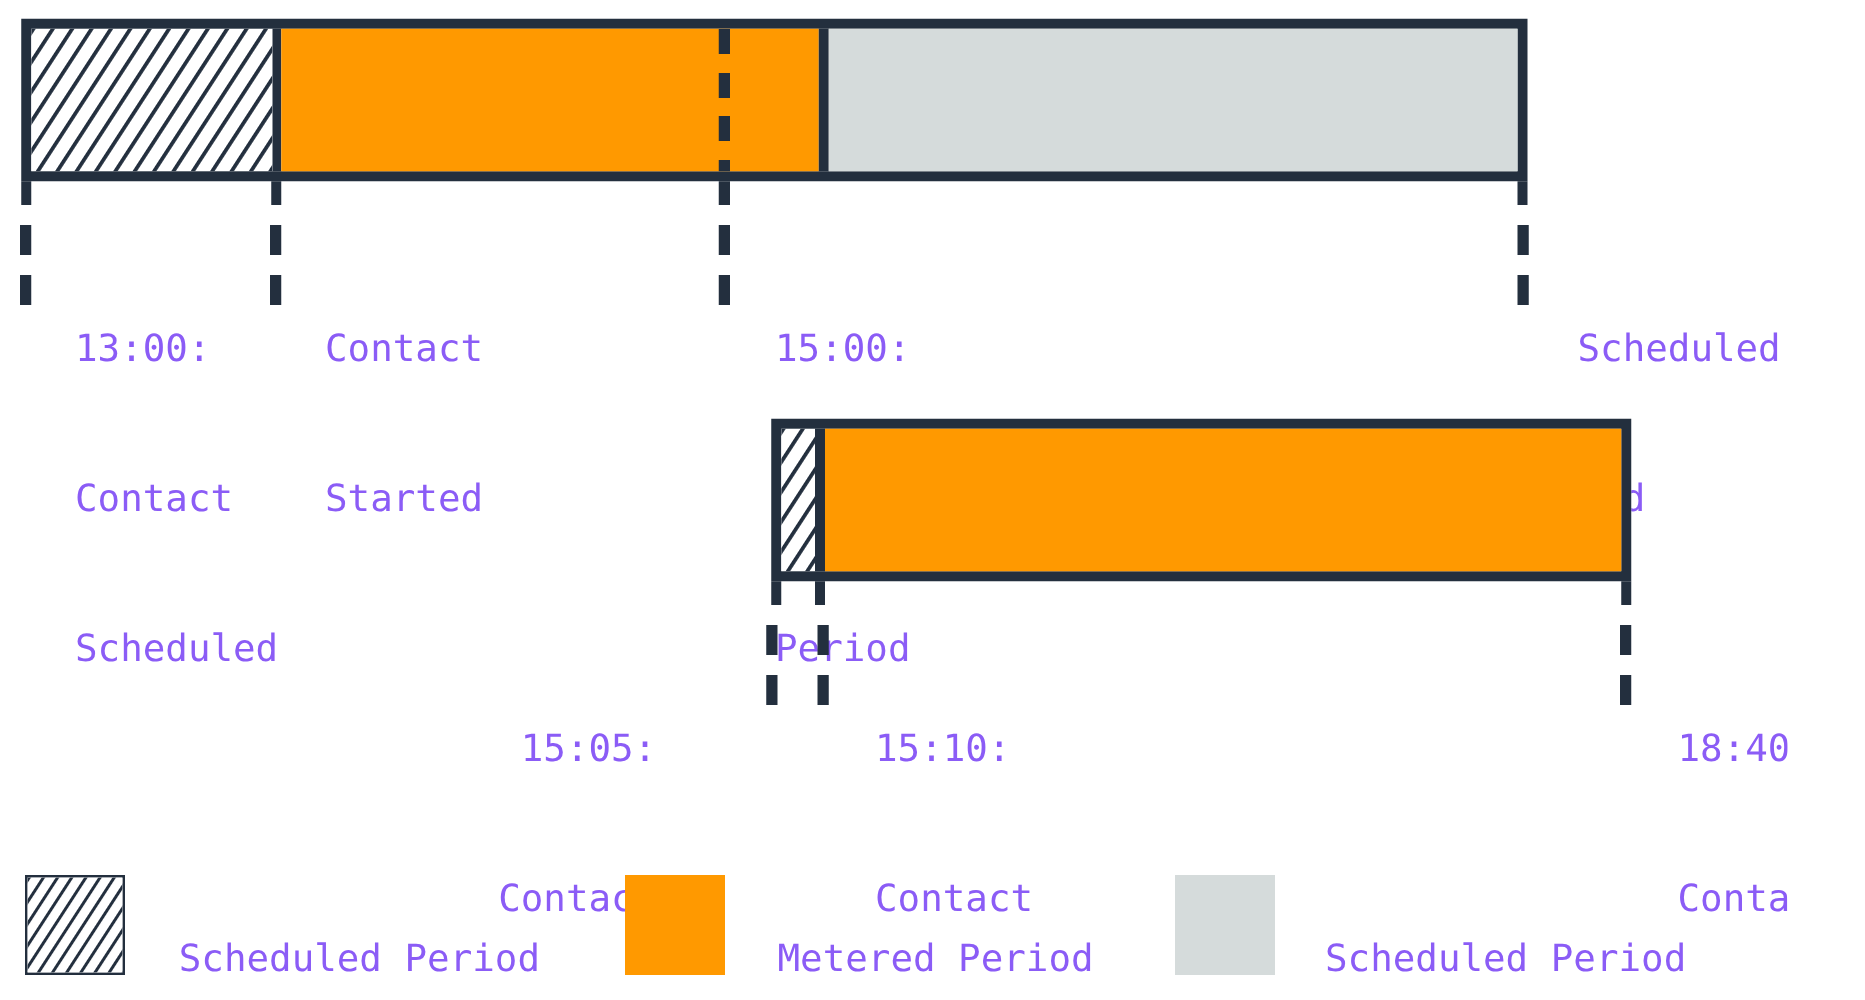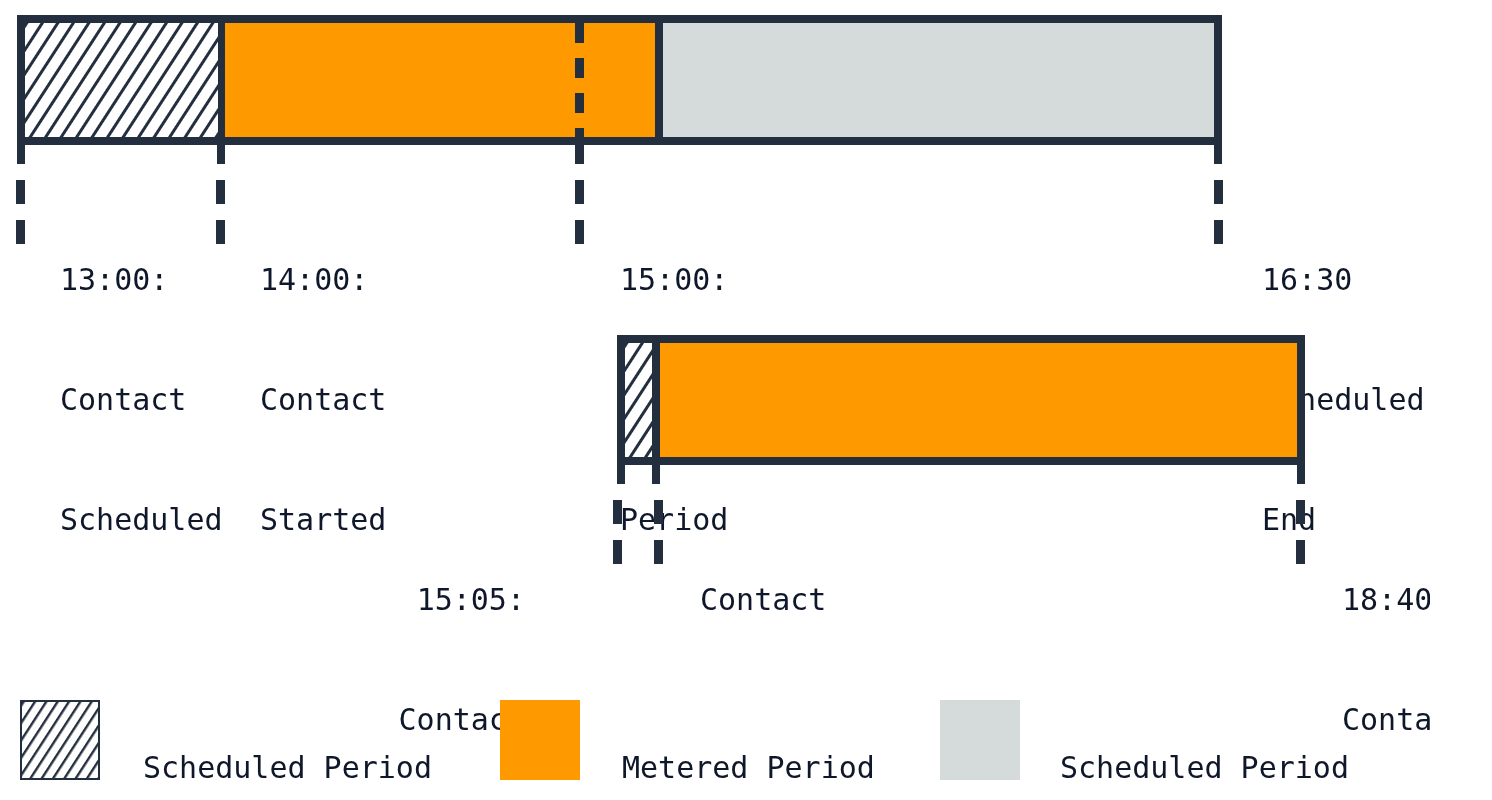--- a/index.html
+++ b/index.html
@@ -2,21 +2,21 @@
 <html><head>
 <meta charset="utf-8">
 <style>
   html, body { margin: 0; padding: 0; background: #ffffff; }
   .canvas {
     position: relative;
     width: 1430px;
     height: 800px;
     background: #ffffff;
     font-family: "DejaVu Sans Mono", "Liberation Mono", monospace;
-    color: #0f172a;
+    color: #8b5cf6;
     overflow: hidden;
   }
   .bar {
     position: absolute;
     box-sizing: border-box;
     border: 8px solid #232F3E;
     display: flex;
     background: #ffffff;
   }
   .seg { height: 100%; flex: none; }
@@ -99,31 +99,29 @@
   <div class="tick" style="left:216px; top:180px;"></div>
   <div class="tick" style="left:575px; top:180px;"></div>
   <div class="tick" style="left:1214px; top:180px;"></div>
 
   <div class="marker-label" style="left:60px; top:180px;">
     <div>13:00:</div>
     <div>Contact</div>
     <div>Scheduled</div>
   </div>
   <div class="marker-label" style="left:260px; top:180px;">
-    <div>14:00:</div>
     <div>Contact</div>
     <div>Started</div>
   </div>
   <div class="marker-label" style="left:620px; top:180px;">
     <div>15:00:</div>
     <div>Contact</div>
     <div>Period</div>
   </div>
   <div class="marker-label" style="left:1262px; top:180px;">
-    <div>16:30</div>
     <div>Scheduled</div>
     <div>End</div>
   </div>
 
   <div class="bar" style="left:617px; top:335px; width:688px; height:130px;">
     <div class="seg" style="width:27px;">
       <svg width="27" height="114">
         <defs>
           <pattern id="hatch2" width="13" height="13" patternUnits="userSpaceOnUse" patternTransform="rotate(33)">
             <rect width="13" height="13" fill="#ffffff"></rect>
@@ -144,20 +142,21 @@
   <div class="tick" style="left:613px;  top:500px;"></div>
   <div class="tick" style="left:654px;  top:500px;"></div>
   <div class="tick" style="left:1296px; top:500px;"></div>
 
   <div class="marker-label align-right" style="right:905px; top:500px;">
     <div>15:05:</div>
     <div>Contact</div>
     
   </div>
   <div class="marker-label" style="left:700px; top:500px;">
+    <div>15:10:</div>
     <div>Contact</div>
     
   </div>
   <div class="marker-label" style="left:1342px; top:500px;">
     <div>18:40</div>
     <div>Contact</div>
     
   </div>
 
   <div>

